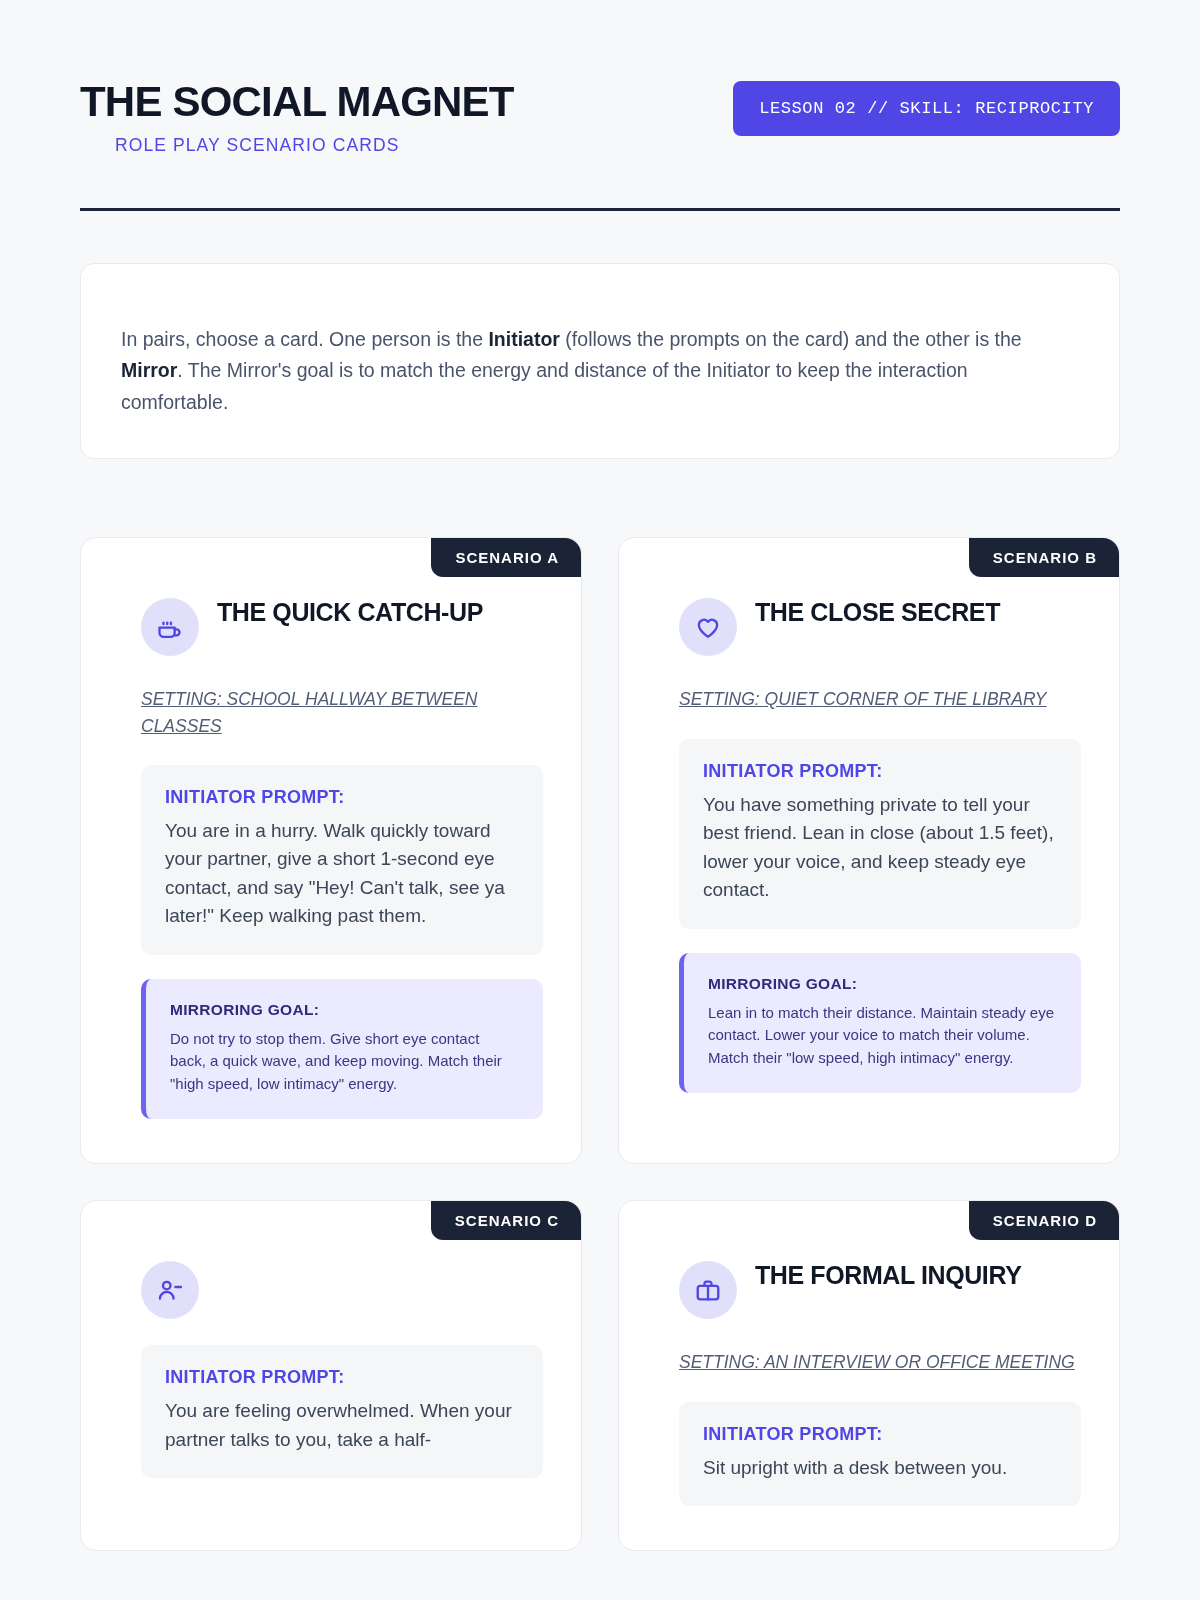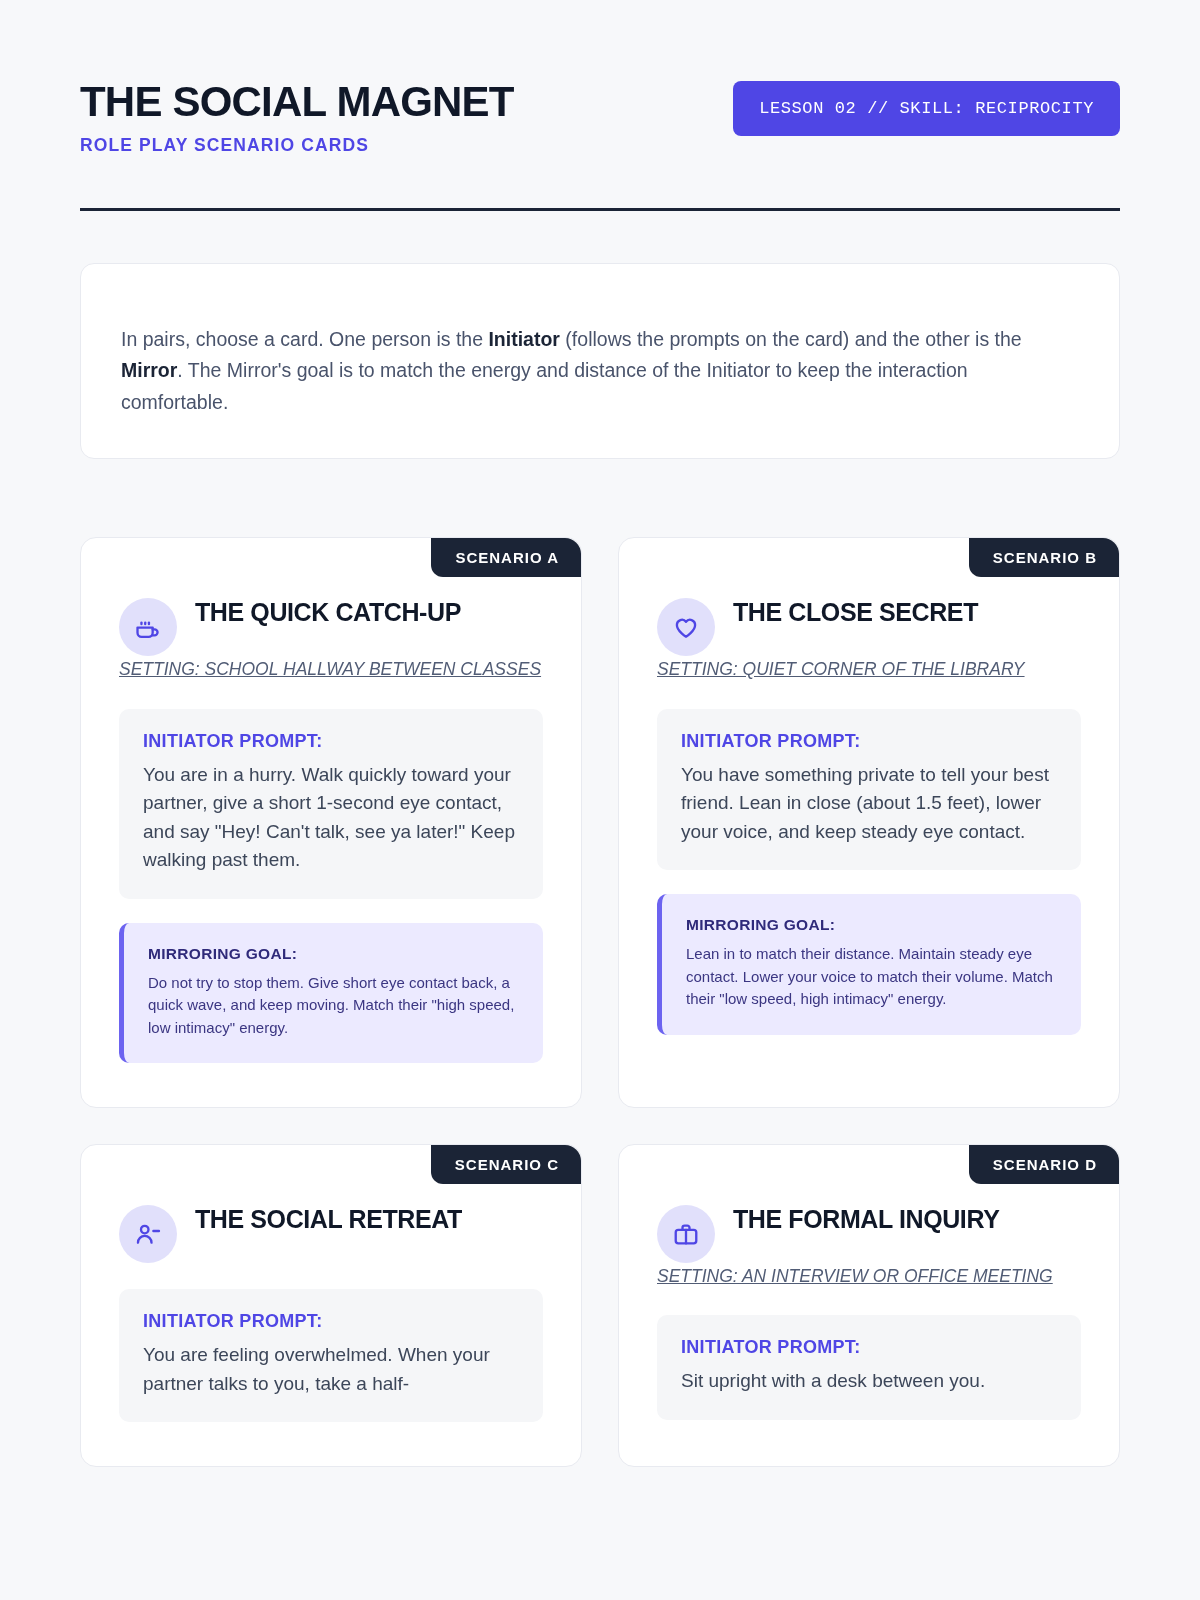--- a/index.html
+++ b/index.html
@@ -35,23 +35,24 @@
     font-size: 42px;
     font-weight: 700;
     letter-spacing: -0.8px;
     color: #101828;
     line-height: 1.06;
   }
 
   .subtitle {
     margin-top: 10px;
     font-size: 17.5px;
-    font-weight: 700;
+    font-weight: 400;
     letter-spacing: 1.1px;
     color: #4f46e5;
+    margin-left: 35px;
   }
 
   .lesson-badge {
     background: #4f46e5;
     color: #ffffff;
     font-family: "Liberation Mono", monospace;
     font-size: 17px;
     letter-spacing: 0.6px;
     padding: 18px 26px;
     border-radius: 8px;
@@ -105,21 +106,21 @@
     display: grid;
     grid-template-columns: 1fr 1fr;
     gap: 36px 36px;
   }
 
   .card {
     position: relative;
     background: #ffffff;
     border: 1px solid #e8eaf0;
     border-radius: 16px;
-    padding: 40px 38px 44px 38px;
+    padding: 40px 38px 44px 60px;
   }
 
   .scenario-tag {
     position: absolute;
     top: 0;
     right: 0;
     background: #1b2436;
     color: #ffffff;
     font-size: 15px;
     font-weight: 700;
@@ -149,20 +150,21 @@
 
   .card-title {
     font-size: 25px;
     font-weight: 700;
     letter-spacing: -0.4px;
     color: #101828;
     line-height: 1.15;
   }
 
   .card-setting {
+    margin-top: 30px;
     font-size: 17.5px;
     font-style: italic;
     font-weight: 400;
     color: #515c75;
     text-decoration: underline;
     line-height: 1.5;
   }
 
   .prompt-box {
     margin-top: 26px;
@@ -278,21 +280,20 @@
     <div class="card">
       <div class="scenario-tag">SCENARIO C</div>
       <div class="card-head">
         <div class="card-icon">
           <svg viewBox="0 0 24 24" fill="none" stroke="#4f46e5" stroke-width="2" stroke-linecap="round" stroke-linejoin="round">
             <circle cx="9.2" cy="8.2" r="3.2"></circle>
             <path d="M3.4 19.4a5.8 5.8 0 0 1 11.6 0"></path>
             <line x1="16.6" y1="9.4" x2="21.4" y2="9.4"></line>
           </svg>
         </div>
-        <div class="card-title">THE SOCIAL RETREAT</div>
       </div>
       <div class="prompt-box">
         <div class="prompt-label">INITIATOR PROMPT:</div>
         <div class="prompt-text">You are feeling overwhelmed. When your partner talks to you, take a half-</div>
       </div>
     </div>
 
     <div class="card">
       <div class="scenario-tag">SCENARIO D</div>
       <div class="card-head">

